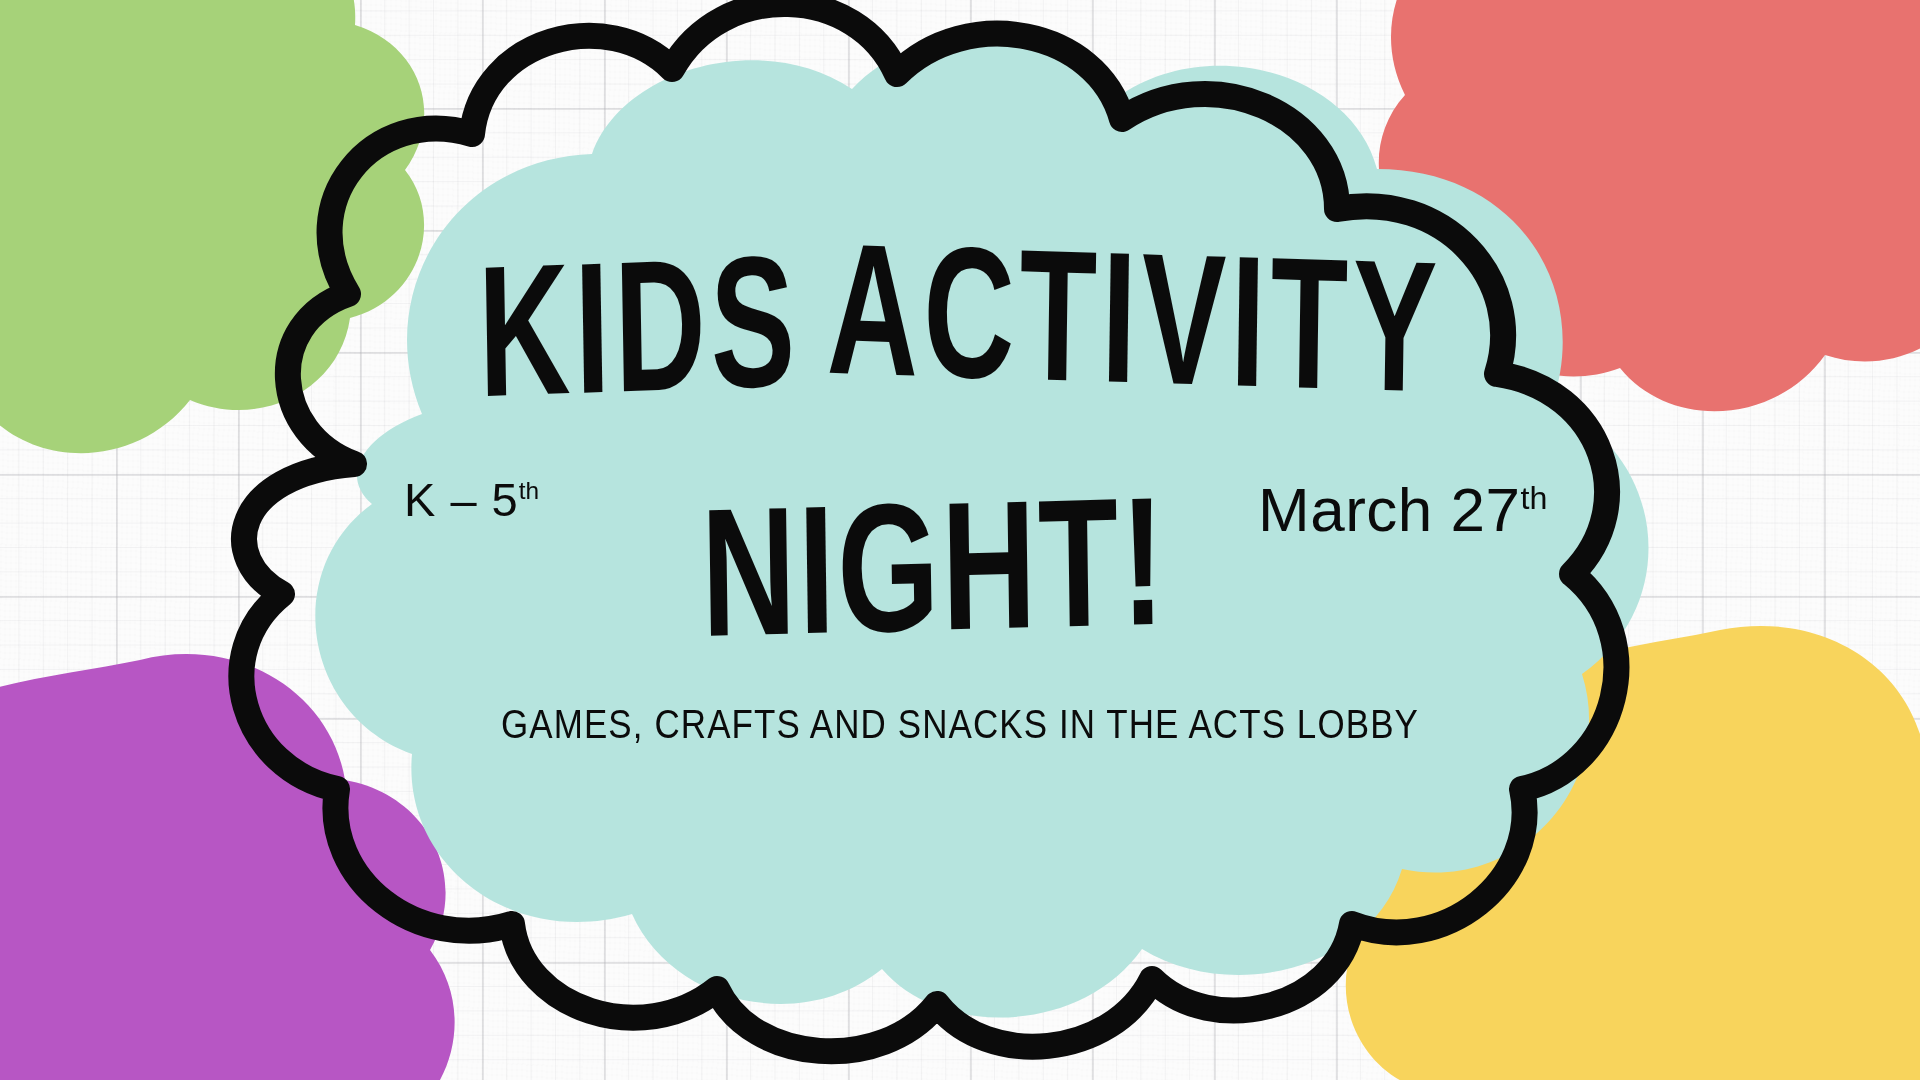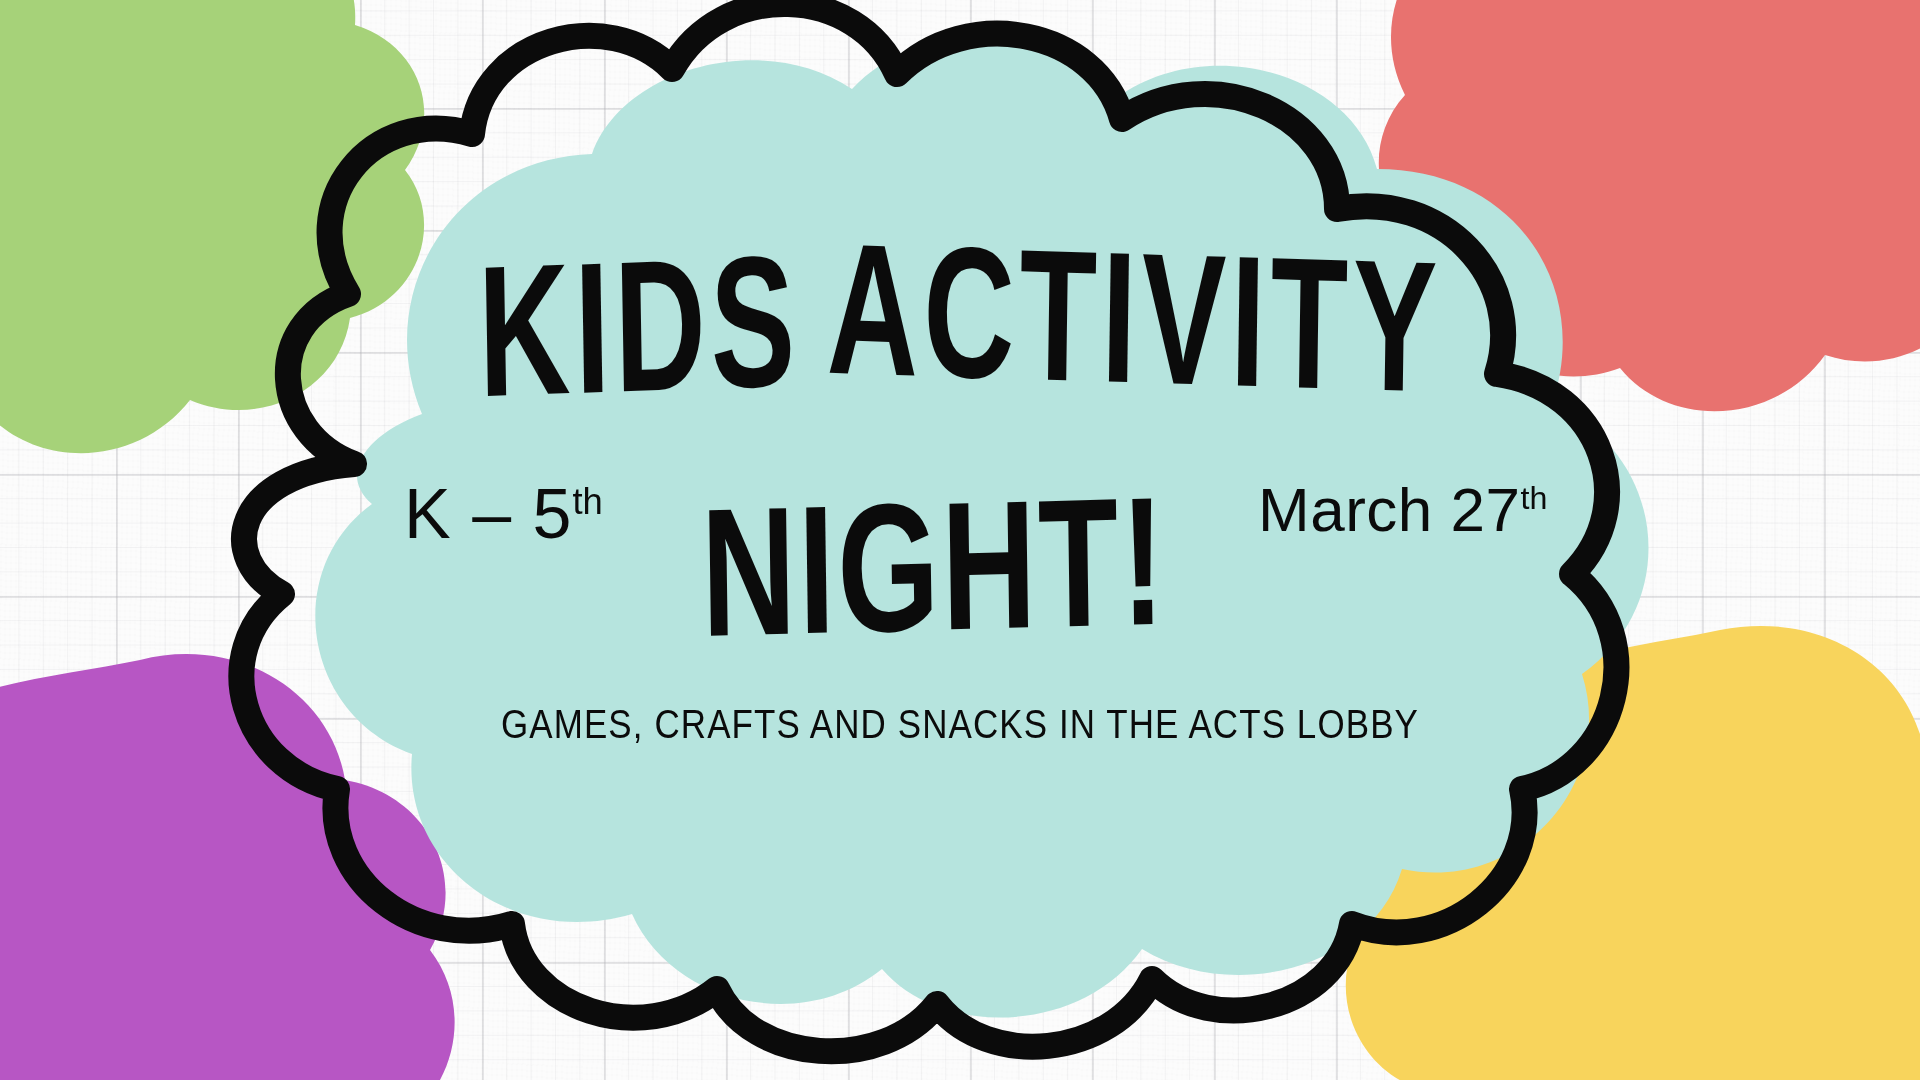--- a/index.html
+++ b/index.html
@@ -102,21 +102,21 @@
     font-weight: 700;
     letter-spacing: 3px;
     transform: scaleX(.86) scaleY(1.20) rotate(-1.1deg);
     transform-origin: left top;
   }
 
   
   #grade-block {
     left: 404px;
     top: 470px;
-    font-size: 70px;
+    font-size: 47px;
     font-weight: 400;
     line-height: 1.28;
     letter-spacing: 1px;
   }
   #grade-block .line1 { display: block; }
   #grade-block .line2 { display: block; }
   .sup {
     font-size: .52em;
     vertical-align: super;
     line-height: 0;

